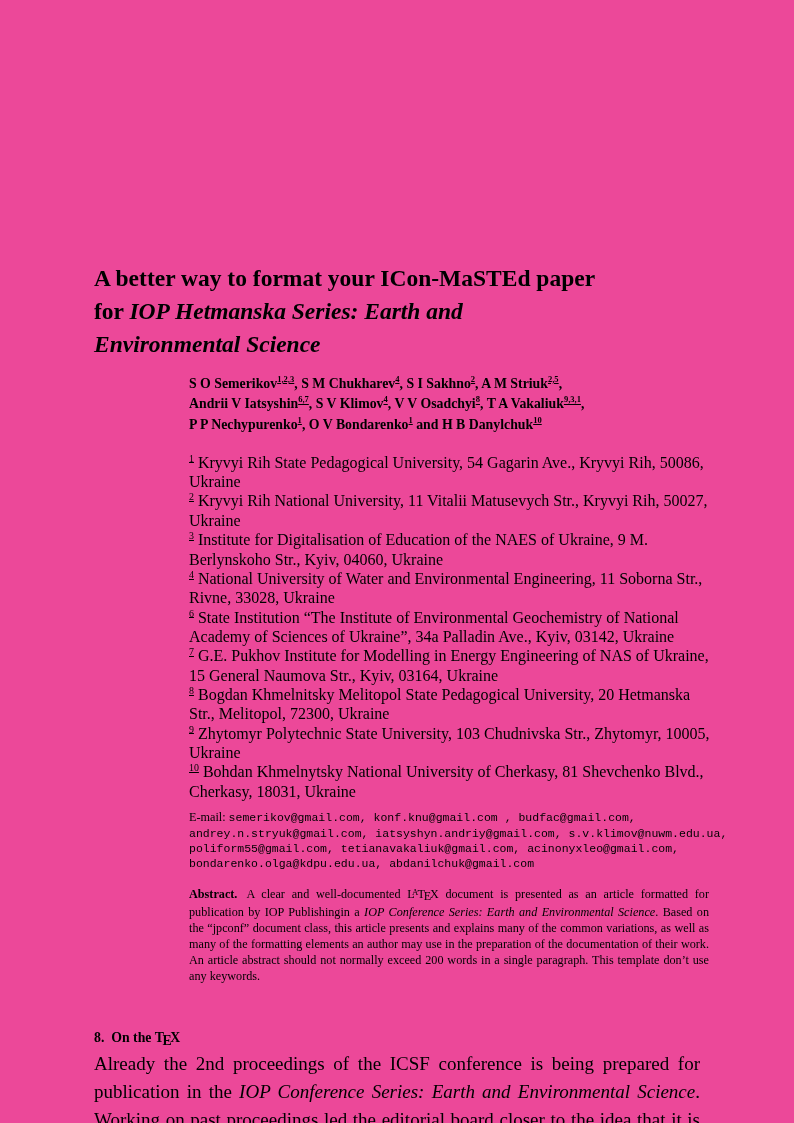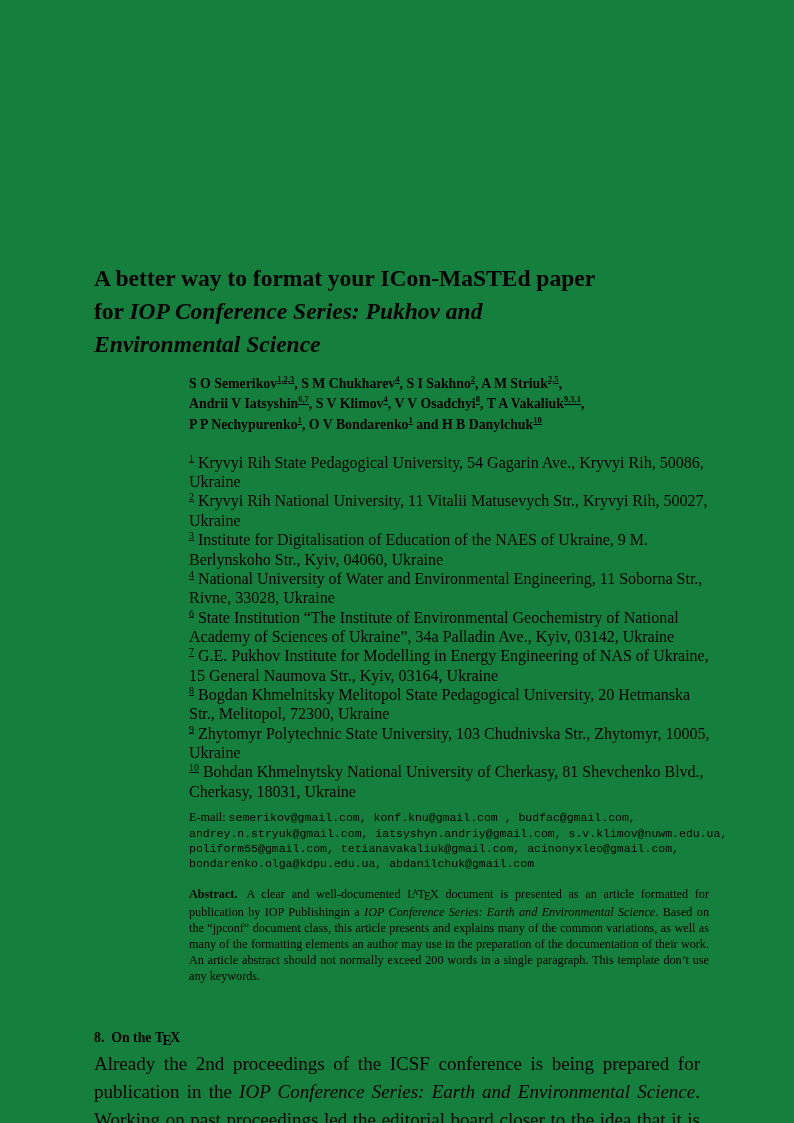--- a/index.html
+++ b/index.html
@@ -2,21 +2,21 @@
 <html><head>
 <meta charset="utf-8">
 <style>
   * { margin: 0; padding: 0; box-sizing: border-box; }
   html, body { background: #ffffff; }
   .page {
     position: relative;
     width: 794px;
     height: 1123px;
     margin: 0 auto;
-    background: #15803d;
+    background: #ec4899;
     color: #000000;
     font-family: "Liberation Serif", serif;
     padding: 262px 94px 0 94px;
     overflow: hidden;
   }
   .title {
     font-size: 23.5px;
     font-weight: bold;
     line-height: 1.4;
     margin-bottom: 13px;
@@ -80,21 +80,21 @@
     vertical-align: -0.22em;
     margin-left: -0.1em;
     margin-right: -0.1em;
   }
 </style>
 </head>
 <body>
 
 <div class="page">
 
-  <h1 class="title"><span>A better way to format your ICon-MaSTEd paper</span><br><span>for </span><span class="seg-i">IOP Conference Series: Pukhov and</span><br><span class="seg-i">Environmental Science</span></h1>
+  <h1 class="title"><span>A better way to format your ICon-MaSTEd paper</span><br><span>for </span><span class="seg-i">IOP Hetmanska Series: Earth and</span><br><span class="seg-i">Environmental Science</span></h1>
 
   <div class="authors"><span>S O Semerikov<sup>1,2,3</sup></span>, <span>S M Chukharev<sup>4</sup></span>, <span>S I Sakhno<sup>2</sup></span>, <span>A M Striuk<sup>2,5</sup></span>,<br><span>Andrii V Iatsyshin<sup>6,7</sup></span>, <span>S V Klimov<sup>4</sup></span>, <span>V V Osadchyi<sup>8</sup></span>, <span>T A Vakaliuk<sup>9,3,1</sup></span>,<br><span>P P Nechypurenko<sup>1</sup></span>, <span>O V Bondarenko<sup>1</sup></span> and <span>H B Danylchuk<sup>10</sup></span></div>
 
   <div class="affiliations">
       <div class="affiliation"><sup>1</sup> Kryvyi Rih State Pedagogical University, 54 Gagarin Ave., Kryvyi Rih, 50086, Ukraine</div>
       <div class="affiliation"><sup>2</sup> Kryvyi Rih National University, 11 Vitalii Matusevych Str., Kryvyi Rih, 50027, Ukraine</div>
       <div class="affiliation"><sup>3</sup> Institute for Digitalisation of Education of the NAES of Ukraine, 9 M. Berlynskoho Str., Kyiv, 04060, Ukraine</div>
       <div class="affiliation"><sup>4</sup> National University of Water and Environmental Engineering, 11 Soborna Str., Rivne, 33028, Ukraine</div>
       <div class="affiliation"><sup>6</sup> State Institution “The Institute of Environmental Geochemistry of National Academy of Sciences of Ukraine”, 34a Palladin Ave., Kyiv, 03142, Ukraine</div>
       <div class="affiliation"><sup>7</sup> G.E. Pukhov Institute for Modelling in Energy Engineering of NAS of Ukraine, 15 General Naumova Str., Kyiv, 03164, Ukraine</div>

